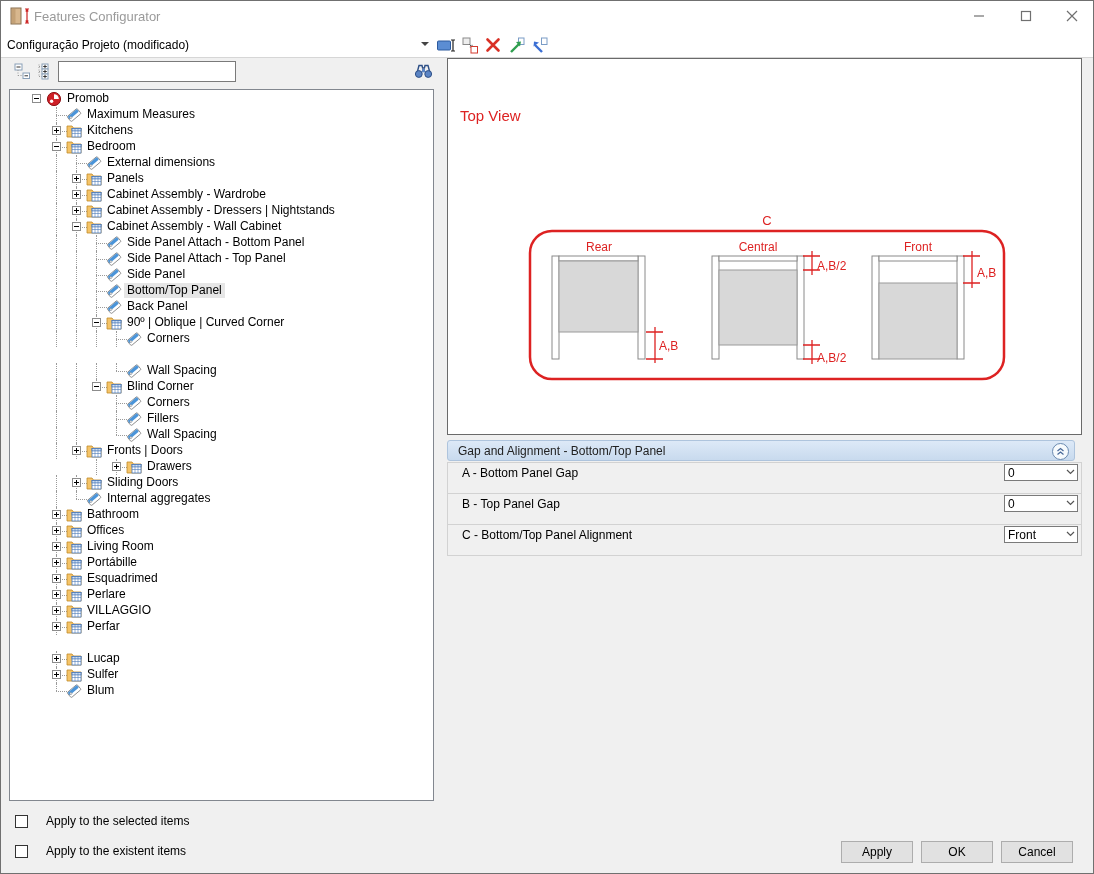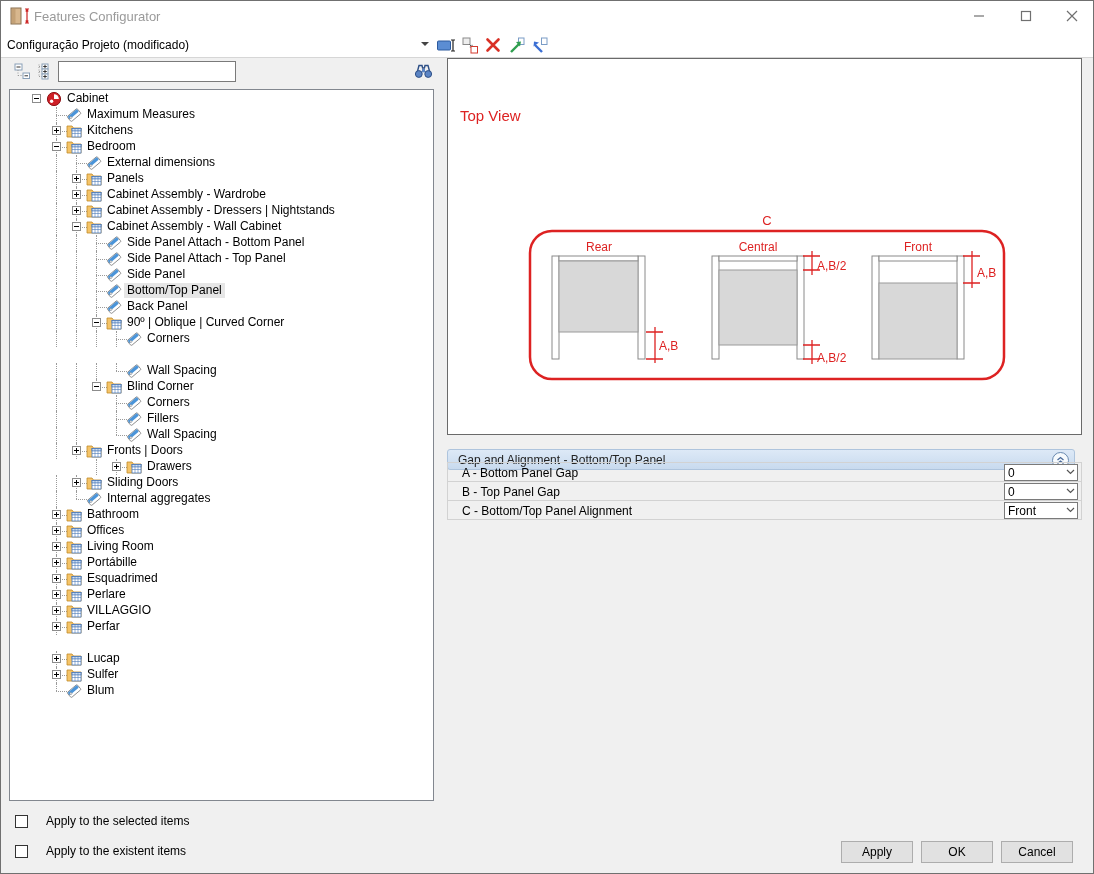--- a/index.html
+++ b/index.html
@@ -37,27 +37,27 @@
   .tlabel.sel{background:#e6e6e6;}
   
   .diagram{position:absolute;left:446px;top:57px;width:635px;height:377px;background:#fff;
     border:1px solid #6a6a6a;box-sizing:border-box;}
   svg text{font-family:"Liberation Sans",sans-serif;}
   .dt{fill:#dd2222;} .dimt{fill:#dd2222;font-size:12px;}
   .side{fill:#fff;stroke:#8a8a8a;stroke-width:1;}
   .gpanel{fill:#d8d8d8;stroke:#9a9a9a;stroke-width:1;}
   .dim{stroke:#dd2222;stroke-width:1.3;fill:none;}
   
-  .gap-header{position:absolute;left:446px;top:448px;width:628px;height:21px;box-sizing:border-box;
+  .gap-header{position:absolute;left:446px;top:439px;width:628px;height:21px;box-sizing:border-box;
     border:1px solid #aec4dd;border-radius:3px;background:linear-gradient(#dde9f7,#c8daee);}
   .gap-header .txt{position:absolute;left:10px;top:3px;color:#222;}
   .collapse-btn{position:absolute;right:5px;top:2px;width:15px;height:15px;border-radius:50%;
     border:1px solid #6a8ab0;background:#f6fafd;display:flex;align-items:center;justify-content:center;}
   .prop-rows{position:absolute;left:446px;top:461px;width:635px;}
-  .prow{position:relative;height:20px;border:1px solid #d2d2d2;box-sizing:border-box;}
+  .prow{position:relative;height:32px;border:1px solid #d2d2d2;box-sizing:border-box;}
   .prow + .prow{margin-top:-1px;}
   .plabel{position:absolute;left:14px;top:3px;white-space:nowrap;}
   .pcombo{position:absolute;right:3px;top:1px;width:74px;height:17px;background:#fff;border:1px solid #7a7a7a;box-sizing:border-box;}
   .pcombo .pval{position:absolute;left:3px;top:1px;}
   .pcombo svg{position:absolute;right:2px;top:4px;}
   
   .cbrow{position:absolute;left:14px;height:16px;display:flex;align-items:center;gap:18px;}
   .cb{width:13px;height:13px;background:#fff;border:1px solid #333;box-sizing:border-box;flex:0 0 auto;}
   .btn{position:absolute;top:840px;width:72px;height:22px;background:#e1e1e1;border:1px solid #adadad;
     box-sizing:border-box;text-align:center;line-height:20px;cursor:default;}
@@ -165,21 +165,21 @@
   <div class="tree-wrap" id="tree">
       <div class="trow" style="top: 1px;">
         <span class="exp" style="left:22px">
           <i class="eh"></i>
         </span>
         <span class="ticon" style="left:36px"><svg width="16" height="16" viewBox="0 0 16 16">
             <circle cx="8" cy="8" r="6.6" fill="#cf2027" stroke="#8e1418"></circle>
             <path d="M8 3.2 A4.8 4.8 0 0 1 12.8 8 L8 8 Z" fill="#fff"></path>
             <circle cx="5.6" cy="10.2" r="1.7" fill="#fff"></circle>
           </svg></span>
-        <span class="tlabel" style="left: 54px;">Cabinet</span>
+        <span class="tlabel" style="left: 54px;">Promob</span>
       </div>
       <div class="trow" style="top: 17px;">
         <i class="vl" style="left:46px;top:0;height:8px"></i>
         <i class="vl" style="left:46px;top:8px;height:8px"></i>
         <i class="hl" style="left:46px;width:13px"></i>
         <span class="ticon" style="left:56px"><svg width="16" height="16" viewBox="0 0 16 16">
             <g transform="rotate(-40 8 8)">
               <rect x="1.5" y="4.8" width="13" height="6.6" rx="1.2" fill="#fff" stroke="#8a8a8a" stroke-width="0.9"></rect>
               <rect x="2" y="5.3" width="12" height="3.2" rx="0.8" fill="#4b94d8"></rect>
               <circle cx="4" cy="8" r="1" fill="#fff" stroke="#8a8a8a" stroke-width="0.6"></circle>

